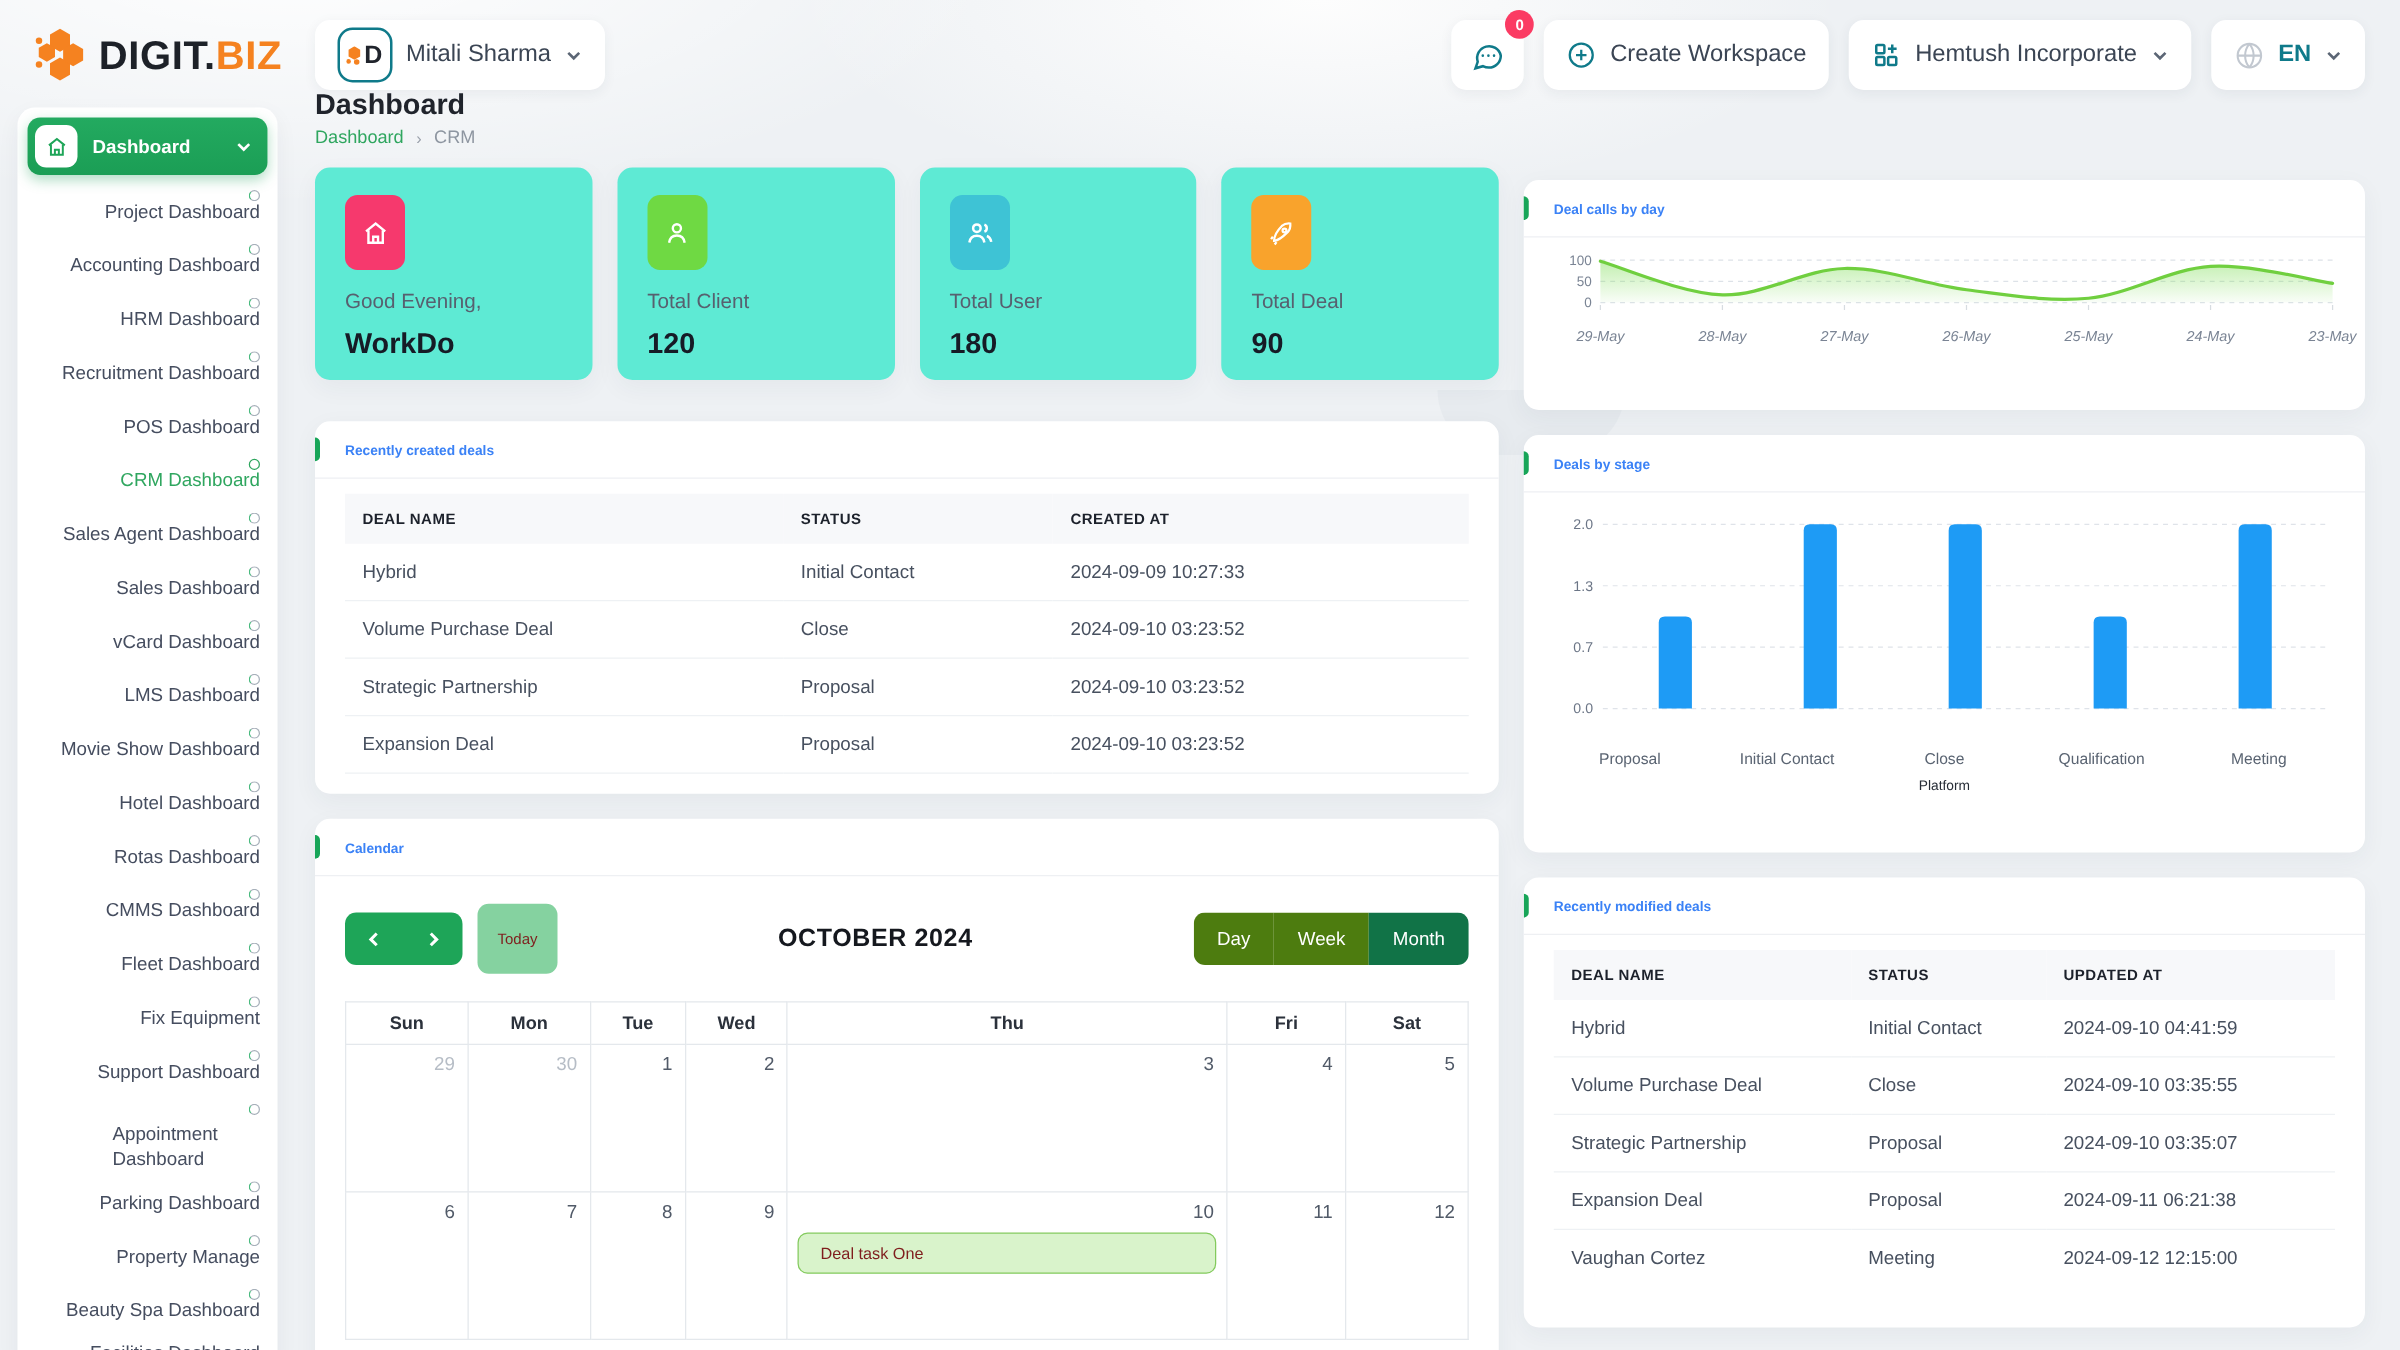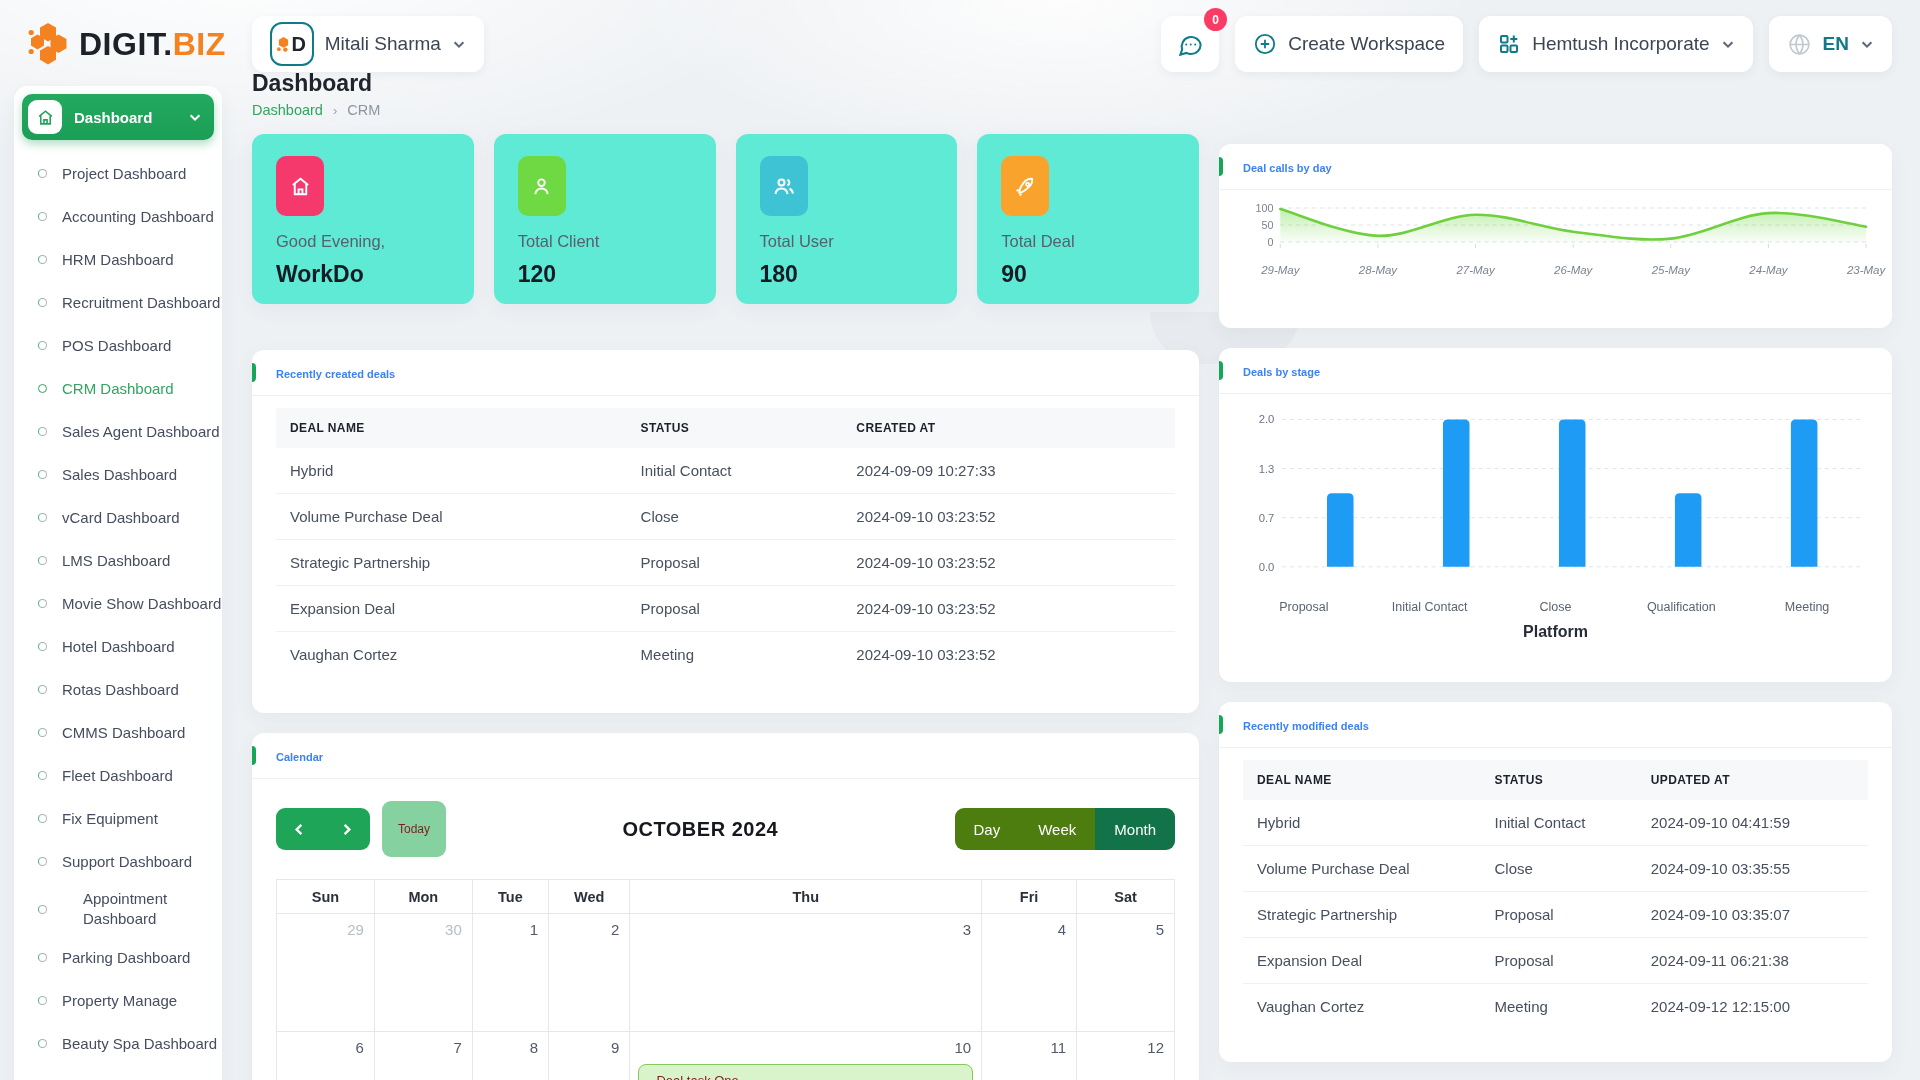--- a/index.html
+++ b/index.html
@@ -26,21 +26,21 @@
   .badge { position:absolute; top:-8px; right:-8px; min-width:23px; height:23px; border-radius:12px; background:#fb3b63; color:#fff; font-size:12px; font-weight:700; display:flex; align-items:center; justify-content:center; }
   .chev { width:14px; height:14px; stroke:#5c6675; stroke-width:2.4; fill:none; }
   .lang-lbl { color:#0f7a8a; font-weight:700; font-size:19px; }
 
   .sidebar { position:absolute; left:14px; top:86px; width:208px; height:1010px; background:#fff; border-radius:14px; box-shadow:0 6px 18px rgba(35,48,68,.05); padding:8px; z-index:4; overflow:hidden; }
   .side-root { height:46px; background:linear-gradient(180deg,#23aa60,#1b9e55); border-radius:10px; display:flex; align-items:center; padding:0 12px 0 6px; cursor:pointer; box-shadow:0 4px 10px rgba(27,158,85,.35); }
   .side-root .home-chip { width:34px; height:34px; background:#fff; border-radius:9px; display:flex; align-items:center; justify-content:center; }
   .side-root .lbl { color:#fff; font-size:15px; font-weight:700; margin-left:12px; }
   .side-root .chev { margin-left:auto; stroke:#fff; }
   .side-menu { padding:12px 0 0 0; }
-  .side-item { display:flex; align-items:center; min-height:43px; padding:0 6px 0 16px; cursor:pointer; }
+  .side-item { display:flex; align-items:flex-end; min-height:43px; padding:0 6px 0 16px; cursor:pointer;flex-direction:column; }
   .side-item .bullet { width:9px; height:9px; border:1.6px solid #a7b0ba; border-left-color:#49b97e; border-radius:50%; flex:none; }
   .side-item .lbl { margin-left:15px; font-size:15px; color:#454d5f; white-space:nowrap; }
   .side-item.active .lbl { color:#2fa65f; }
   .side-item.active .bullet { border-color:#2fa65f; }
   .side-item.wrap .lbl { white-space:normal; width:118px; line-height:1.35; padding:6px 0;margin-left:36px; }
 
   .main { position:absolute; left:252px; top:70px; right:28px; z-index:1; }
   .page-title { font-size:23px; font-weight:700; color:#20242c; }
   .crumb { margin-top:5px; font-size:14.5px; display:flex; align-items:center; gap:10px; }
   .crumb .link { color:#2fa65f; cursor:pointer; }
@@ -57,36 +57,36 @@
   .stat-card { background:#5eead4; border-radius:12px; box-shadow:0 6px 20px rgba(40,50,70,.05); height:170px; padding:22px 24px; }
   .stat-chip { width:48px; height:60px; border-radius:10px; display:flex; align-items:center; justify-content:center; }
   .stat-lbl { margin-top:16px; font-size:16.5px; color:#57606f; }
   .stat-val { margin-top:10px; font-size:23px; font-weight:700; color:#161b26; }
 
   .card { background:#fff; border-radius:12px; box-shadow:0 6px 20px rgba(40,50,70,.05); position:relative; z-index:1; }
   .card-head { position:relative; padding:18px 24px 15px; border-bottom:1px solid #eef0f3; }
   .card-head::before { content:""; position:absolute; left:0; top:13px; bottom:13px; width:4px; background:#17a558; border-radius:0 4px 4px 0; }
   .card-head h3 { font-size:11px; font-weight:700; color:#3b82f6; }
 
-  .card-created { margin-top:46px; height:363px; overflow:hidden; }
+  .card-created { margin-top:33px; height:298px; overflow:hidden; }
   .tbl { width:calc(100% - 48px); margin:12px 24px 0; border-collapse:collapse; }
   .tbl thead tr { background:#f7f8fa; }
   .tbl th { text-align:left; font-size:12px; letter-spacing:.4px; color:#1c212b; padding:13px 14px; text-transform:uppercase; }
   .tbl td { font-size:15px; color:#47505f; padding:14px; border-bottom:1px solid #eef1f4; }
   .tbl tbody tr:last-child td { border-bottom:none; }
 
   .card-calls { height:184px; }
   .calls-body { padding:10px 22px 6px; }
   .x-labels { position:relative; height:17px; margin-top:2px; }
   .x-labels span { position:absolute; transform:translateX(-50%); font-size:11.5px; color:#7a8494; white-space:nowrap;font-style:italic; }
   .card-stage { margin-top:20px; height:334px; }
   .stage-body { padding:12px 22px 8px; }
   .cat-row { display:flex; margin-top:4px; }
   .cat-row span { flex:1; text-align:center; font-size:12.5px; color:#5a6472; }
-  .xaxis-title { text-align:center; font-size:16px; font-weight:700; color:#262c36; margin-top:9px; }
+  .xaxis-title { text-align:center; font-size:11px; font-weight:400; color:#262c36; margin-top:9px; }
 
   .card-modified { margin-top:20px; height:360px; overflow:hidden; }
 
   .card-calendar { margin-top:20px; height:460px; overflow:hidden; }
   .cal-controls { display:flex; align-items:center; padding:22px 24px 18px; }
   .nav-grp { background:#1ea558; border-radius:9px; height:42px; width:94px; display:flex; }
   .nav-btn { flex:1; display:flex; align-items:center; justify-content:center; cursor:pointer; }
   .btn-today { margin-left:12px; height:56px; padding:0 16px; background:#85d2a0; border:none; border-radius:9px; color:#7f1d1d; font-size:12px; font-family:inherit; cursor:pointer; }
   .cal-title { flex:1; text-align:center; font-size:20px; font-weight:800; letter-spacing:.5px; color:#15181e; }
   .seg { display:flex; border-radius:9px; overflow:hidden; height:42px; }

